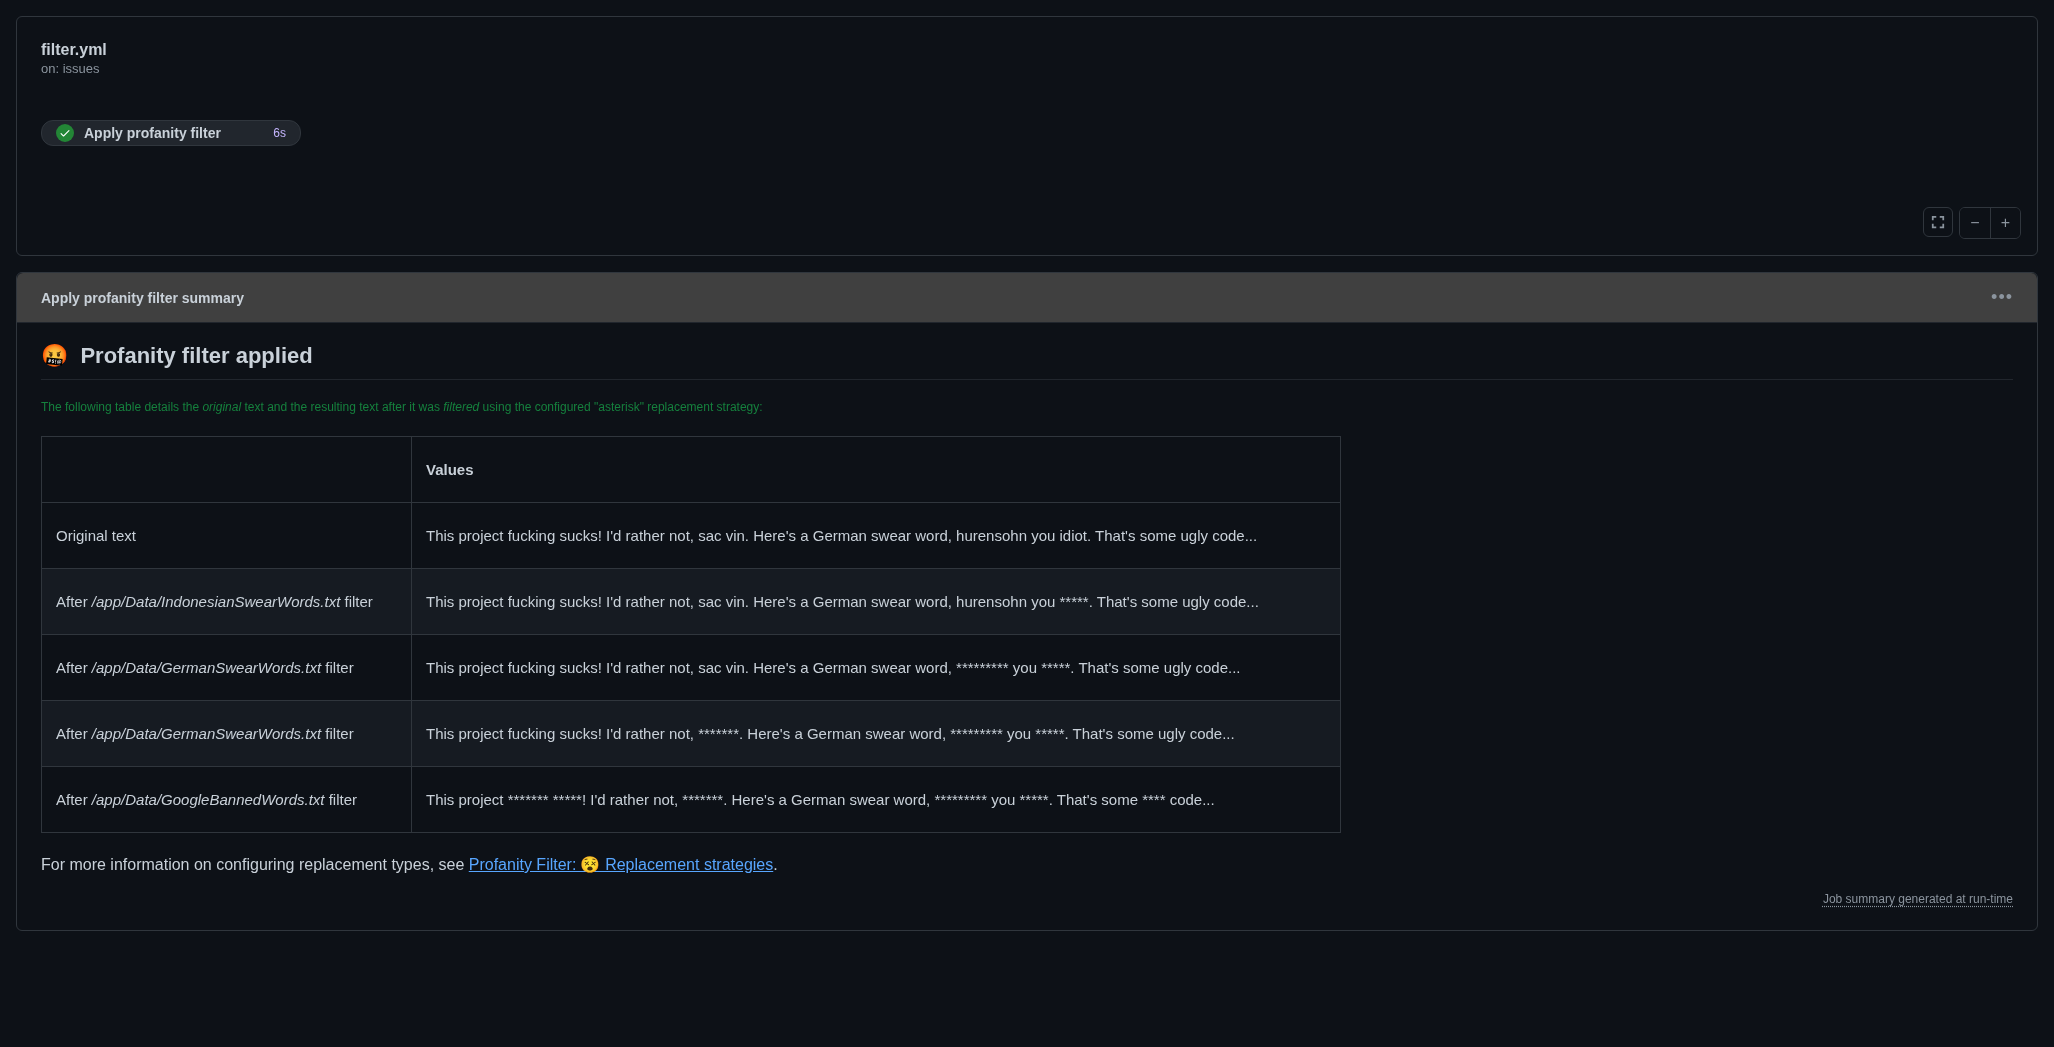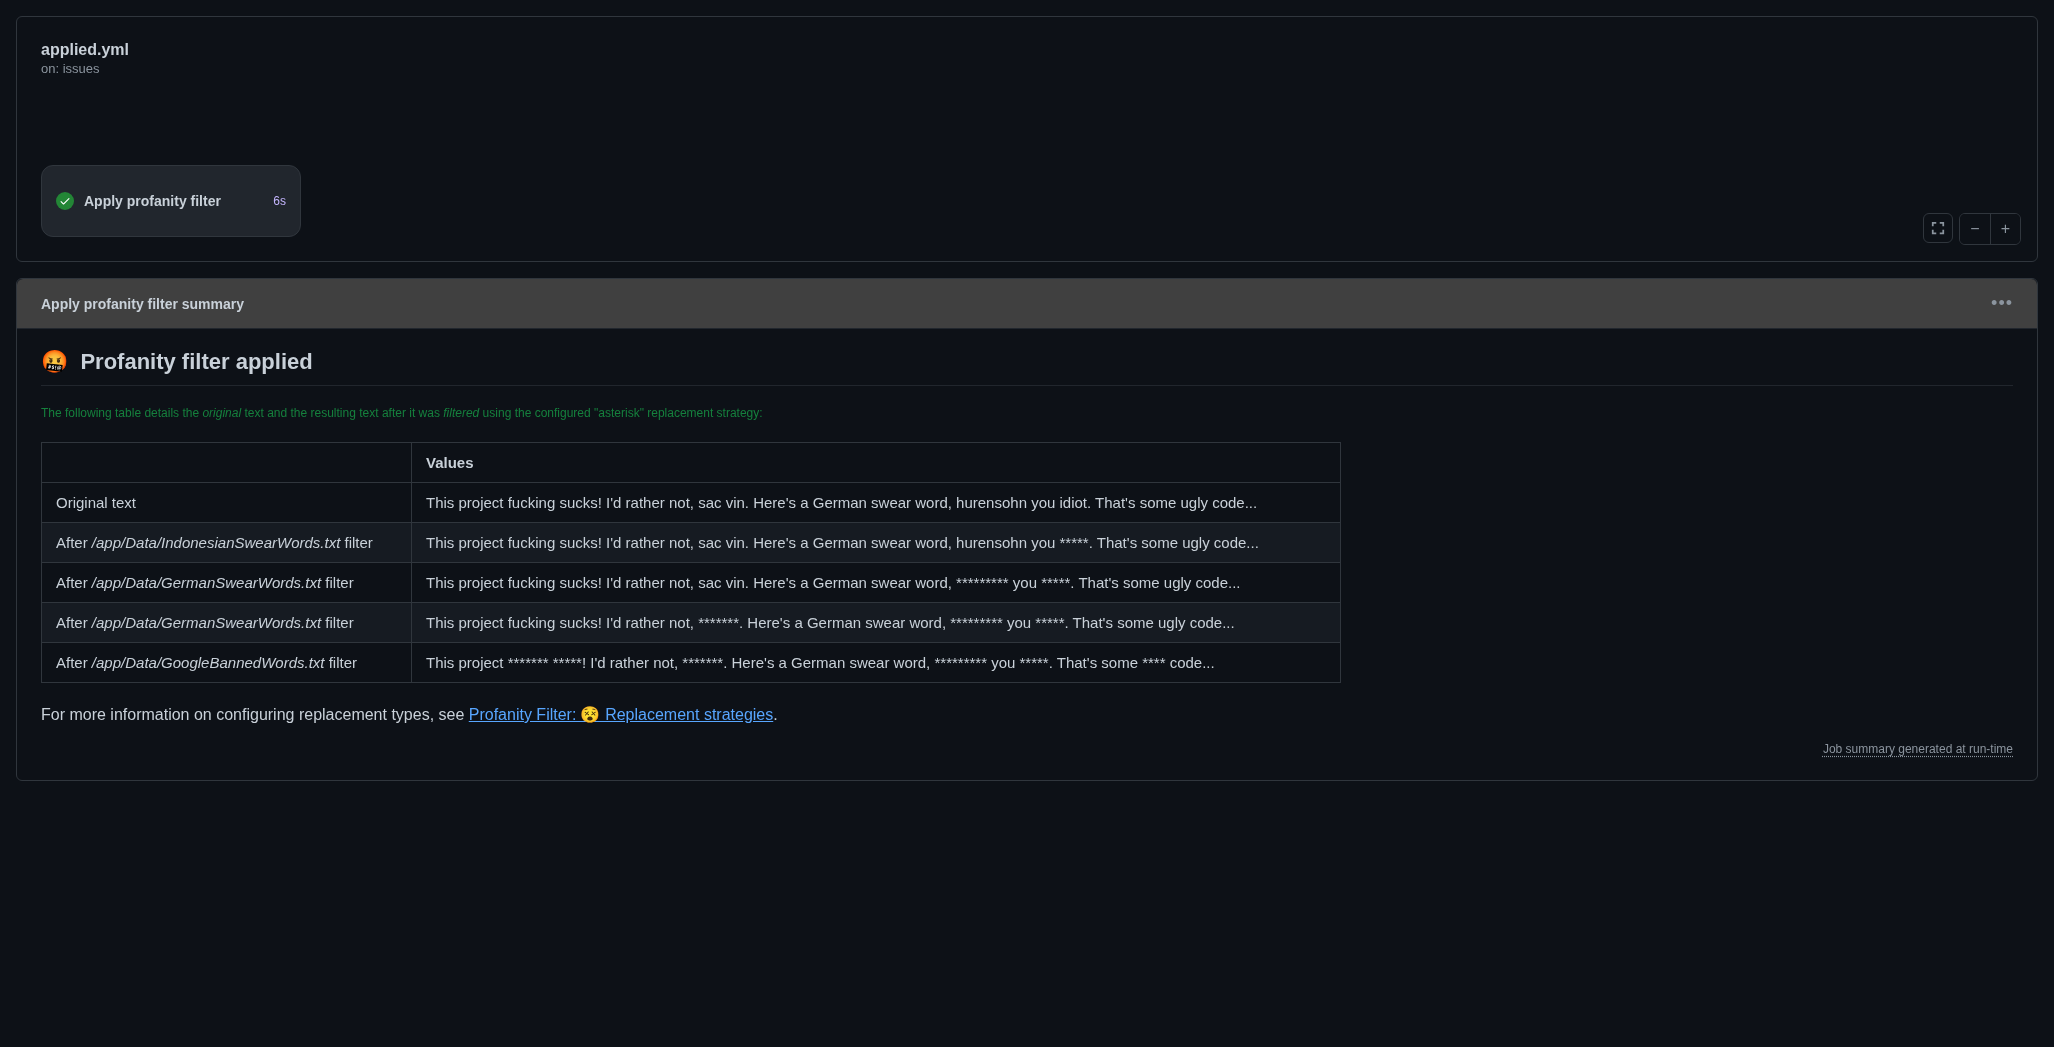--- a/index.html
+++ b/index.html
@@ -29,28 +29,28 @@
     font-size: 16px;
     font-weight: 600;
     color: #c9d1d9;
   }
   .workflow-trigger {
     font-size: 13px;
     color: #8b949e;
     margin-top: 2px;
   }
   .job-card {
-    margin-top: 89px;
+    margin-top: 44px;
     display: inline-flex;
     align-items: center;
     gap: 10px;
     background: #21262d;
     border: 1px solid #30363d;
     border-radius: 12px;
-    padding: 26px 14px;
+    padding: 3px 14px;
     min-width: 260px;
   }
   .job-card .check-icon {
     width: 18px;
     height: 18px;
     border-radius: 50%;
     background: #238636;
     display: flex;
     align-items: center;
     justify-content: center;
@@ -168,21 +168,21 @@
 
   table {
     width: 100%;
     max-width: 1300px;
     border-collapse: collapse;
     border: 1px solid #30363d;
     margin-bottom: 22px;
   }
   table th, table td {
     border: 1px solid #30363d;
-    padding: 11px 14px;
+    padding: 24px 14px;
     font-size: 15px;
     text-align: left;
     vertical-align: middle;
     color: #c9d1d9;
   }
   table th {
     font-weight: 600;
     background: transparent;
   }
   table td.row-label {
@@ -216,21 +216,21 @@
     color: #8b949e;
     text-decoration: underline dotted;
     text-underline-offset: 3px;
     text-align: right;
   }
 </style>
 </head>
 <body>
 
 <div class="panel workflow-panel">
-  <div class="workflow-title">applied.yml</div>
+  <div class="workflow-title">filter.yml</div>
   <div class="workflow-trigger">on: issues</div>
 
   <div class="job-card">
     <span class="check-icon">
       <svg viewBox="0 0 16 16">
           <path d="M13.78 4.22a.75.75 0 010 1.06l-7.25 7.25a.75.75 0 01-1.06 0L2.22 9.28a.75.75 0 011.06-1.06L6 10.94l6.72-6.72a.75.75 0 011.06 0z"></path>
         </svg>
     </span>
     <span class="job-name">Apply profanity filter</span>
     <span class="job-duration">6s</span>

